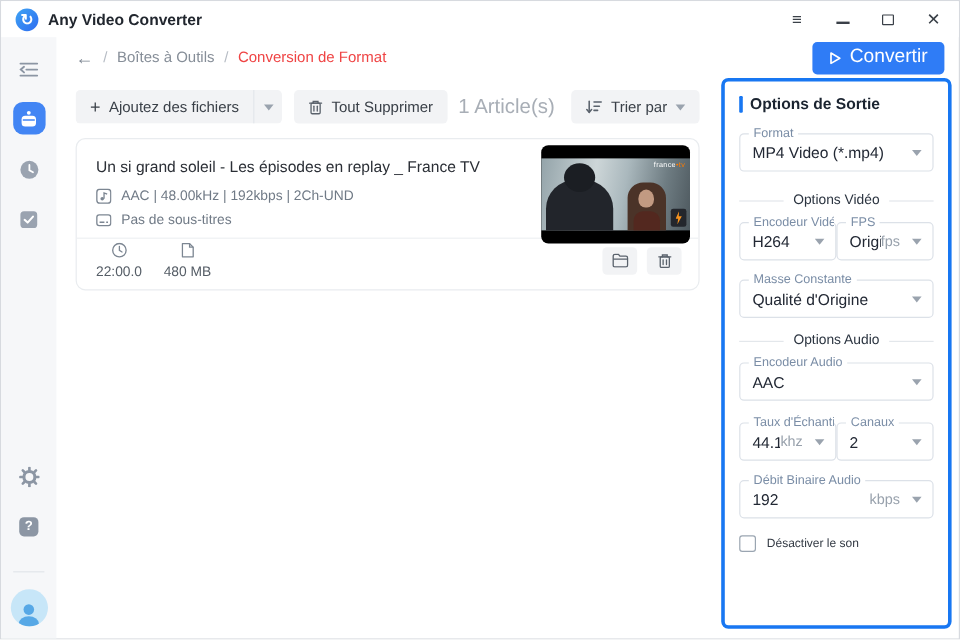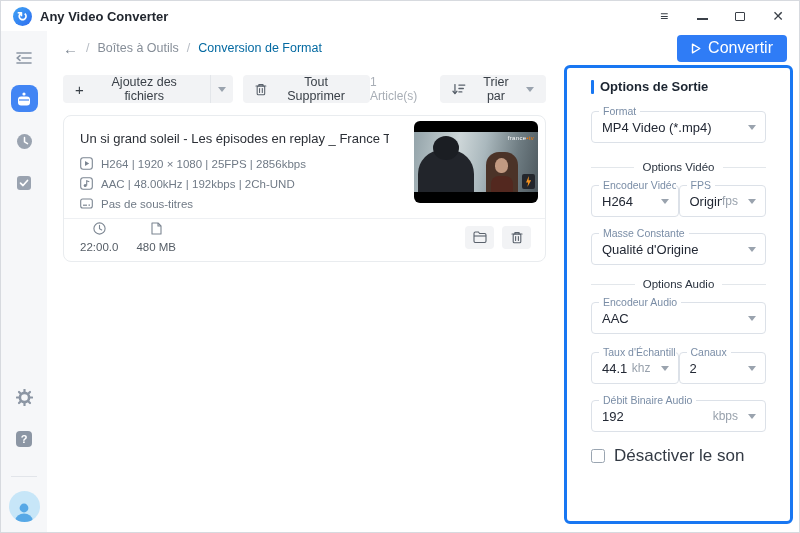--- a/index.html
+++ b/index.html
@@ -29,37 +29,37 @@
   .avatar { width:31px; height:31px; border-radius:50%; background:#c7e6f8; display:flex; align-items:flex-end; justify-content:center; overflow:hidden; }
 
   .content { flex:1; display:flex; flex-direction:column; min-width:0; }
 
   
   .header-row { height:34px; display:flex; align-items:center; padding:0 12px 0 16px; flex:0 0 auto; }
   .breadcrumb { display:flex; align-items:center; gap:8px; font-size:12.5px; }
   .bc-back { color:#7c8692; font-size:15px; cursor:pointer; }
   .bc-sep { color:#b6bcc4; }
   .bc-item { color:#868e98; cursor:pointer; }
-  .bc-item.active { color:#0369a1; }
+  .bc-item.active { color:#ef4444; }
   .convert-btn { margin-left:auto; height:27px; background:#2f7cf6; color:#fff; border:none; border-radius:4px;
                  font-size:16px; display:flex; align-items:center; gap:7px; padding:0 14px; cursor:pointer; font-family:inherit; }
 
   .body-row { flex:1; display:flex; min-height:0; }
   .left-col { flex:1; padding:10px 16px 0 16px; min-width:0; }
 
   
   .toolbar { display:flex; align-items:center; margin-bottom:12px; }
   .btn { background:#f2f3f5; border:none; border-radius:4px; height:28px; display:flex; align-items:center;
          font-size:12.5px; color:#3a4048; padding:0 12px; gap:7px; cursor:pointer; font-family:inherit; }
   .btn-split { display:flex; align-items:stretch; border-radius:4px; overflow:hidden; margin-right:10px; }
   .btn-split .main { border-radius:0; }
   .btn-split .caret-part { background:#f2f3f5; border:none; border-left:1px solid #e3e6ea; width:24px; display:flex;
                            align-items:center; justify-content:center; cursor:pointer; }
   .plus { font-size:15px; color:#3a4048; line-height:1; }
-  .count { margin-left:auto; color:#a8aeb6; font-size:12px; margin-right:14px; }
+  .count { margin-left:auto; color:#a8aeb6; font-size:17px; margin-right:14px; }
   .caret { width:0; height:0; border-left:4px solid transparent; border-right:4px solid transparent; border-top:5px solid #9aa3ae; }
 
   
   .card { border:1px solid #e9ecef; border-radius:8px; padding:15px 14px 6px 16px; position:relative; background:#fff; }
   .file-title { font-size:13px; color:#2b2f36; margin-right:142px; margin-bottom:11px; white-space:nowrap; overflow:hidden; }
   .meta-row { display:flex; align-items:center; gap:8px; font-size:11.5px; color:#707a86; margin-bottom:7px; }
   .card-divider { border:none; border-top:1px solid #eef0f3; margin:8px -14px 0 -16px; }
   .card-footer { height:36px; display:flex; align-items:center; gap:18px; }
   .foot-item { display:flex; align-items:center; gap:6px; font-size:11.5px; color:#555d66;flex-direction:column; }
   .foot-actions { margin-left:auto; display:flex; gap:8px; }
@@ -75,39 +75,39 @@
   .woman { position:absolute; right:20px; bottom:-12px; width:32px; height:52px; background:#4b3328; border-radius:13px 13px 3px 3px; }
   .woman::before { content:""; position:absolute; top:6px; left:9px; width:13px; height:15px; background:#c29a82; border-radius:50% 50% 45% 45%; }
   .woman::after { content:""; position:absolute; top:24px; left:5px; width:22px; height:28px; background:#53281f; border-radius:8px 8px 2px 2px; }
   .tv-badge { position:absolute; top:3px; right:4px; color:#fff; font-size:6px; letter-spacing:.3px; }
   .tv-badge i { color:#ff7b00; font-style:normal; }
   .bolt-box { position:absolute; bottom:3px; right:3px; width:13px; height:15px; background:#23262c; border-radius:2px;
               display:flex; align-items:center; justify-content:center; }
   .bolt { width:7px; height:11px; background:#f7931e; clip-path:polygon(55% 0,15% 58%,45% 58%,35% 100%,88% 38%,52% 38%); }
 
   
-  .panel { width:229px; flex:0 0 auto; border:3px solid #1877f2; border-radius:6px; background:#fff;
-           margin:0 6px 8px 2px; padding:11px 24px 10px; overflow:hidden; }
+  .panel { width:192px; flex:0 0 auto; border:3px solid #1877f2; border-radius:6px; background:#fff;
+           margin:0 6px 8px 2px; padding:11px 12px 10px; overflow:hidden; }
   .panel-header { display:flex; align-items:center; gap:6px; margin-bottom:17px; }
   .panel-bar { width:3px; height:14px; background:#1877f2; border-radius:1px; }
   .panel-title { font-size:13px; font-weight:bold; color:#1b2430; }
   .fld { position:relative; border:1px solid #dce1e8; border-radius:4px; height:32px; display:flex; align-items:center;
          padding:0 9px 0 10px; background:#fff; cursor:pointer; }
   .fld .lbl { position:absolute; top:-7px; left:7px; background:#fff; padding:0 4px; font-size:10.5px; color:#7a8da6; white-space:nowrap; max-width:90%; overflow:hidden; }
   .fld .val { font-size:13px; color:#222834; flex:1; white-space:nowrap; overflow:hidden; }
   .fld .unit { font-size:12px; color:#98a1ac; margin-right:10px; }
   .fld-row { display:flex; }
   .fld-row .fld { flex:1; min-width:0; }
   .section-divider { display:flex; align-items:center; gap:8px; font-size:11.5px; color:#2b3440; }
   .section-divider::before, .section-divider::after { content:""; flex:1; height:1px; background:#e3e7eb; }
   .mb18 { margin-bottom:18px; } .mb16 { margin-bottom:16px; } .mb14 { margin-bottom:14px; }
   .sd-video { margin:15px 0 12px; } .sd-audio { margin:13px 0 12px; }
   .checkbox-row { display:flex; align-items:center; gap:9px; cursor:pointer; margin-top:2px; }
   .checkbox { width:14px; height:14px; border:1.5px solid #9aa5b1; border-radius:2.5px; background:#fff; }
-  .checkbox-label { font-size:17px; color:#333a44; }
+  .checkbox-label { font-size:10px; color:#333a44; }
 
   svg { display:block; }
 </style>
 </head>
 <body>
 
 <div class="app">
 
   <div class="titlebar">
     <div class="logo">↻</div>
@@ -244,27 +244,20 @@
                   </g>
                 </svg>
               <span>Trier par</span>
               <span class="caret"></span>
             </button>
           </div>
 
           <div class="card">
             <div class="file-title">Un si grand soleil - Les épisodes en replay _ France TV</div>
 
-            <div class="meta-row">
-              <svg width="13" height="13" viewBox="0 0 13 13">
-                  <rect x="0.7" y="0.7" width="11.6" height="11.6" rx="2.5" fill="none" stroke="#7c8692" stroke-width="1.1"></rect>
-                  <polygon points="5,4 9.2,6.5 5,9" fill="#7c8692"></polygon>
-                </svg>
-              <span>H264 | 1920 × 1080 | 25FPS | 2856kbps</span>
-            </div>
             <div class="meta-row">
               <svg width="13" height="13" viewBox="0 0 13 13">
                   <rect x="0.7" y="0.7" width="11.6" height="11.6" rx="2.5" fill="none" stroke="#7c8692" stroke-width="1.1"></rect>
                   <circle cx="5.2" cy="8.6" r="1.5" fill="#7c8692"></circle>
                   <path d="M6.7 8.6V3.8l2.6 1" stroke="#7c8692" stroke-width="1.1" fill="none"></path>
                 </svg>
               <span>AAC | 48.00kHz | 192kbps | 2Ch-UND</span>
             </div>
             <div class="meta-row">
               <svg width="13" height="13" viewBox="0 0 13 13">

